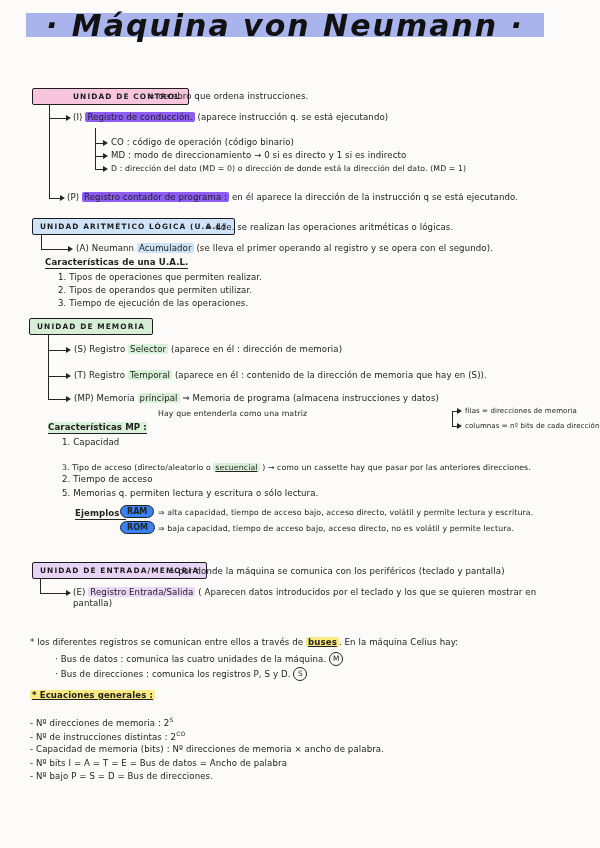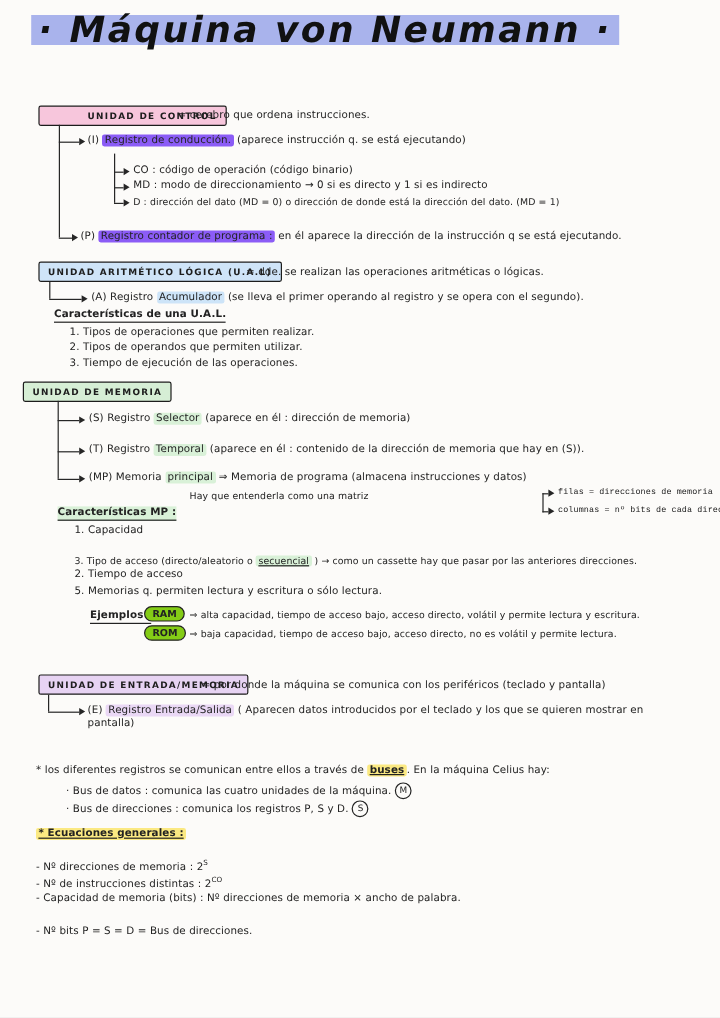--- a/index.html
+++ b/index.html
@@ -1,46 +1,46 @@
 <!DOCTYPE html>
 <html><head>
 <meta charset="utf-8">
 <style>
   html,body{margin:0;padding:0;background:#e9e9e9;}
   .page{position:relative;width:600px;height:848px;background:#fcfbf9;overflow:hidden;
         font-family:"DejaVu Sans", sans-serif;color:#222;}
   .t{position:absolute;font-size:8.6px;letter-spacing:.1px;line-height:1.3;white-space:nowrap;}
   .small{font-size:7.8px;}
-  .tiny{font-size:7px;font-family:Liberation Mono, monospace;}
+  .tiny{font-size:7px;}
   .wrapt{white-space:normal;}
   .title{position:absolute;left:26px;top:8px;font-size:30px;font-weight:bold;font-style:italic;
          letter-spacing:2px;color:#111;}
   .title .mark{background:linear-gradient(180deg,rgba(0,0,0,0) 14%,#a9b3ec 14%,#a9b3ec 84%,rgba(0,0,0,0) 84%);
-         padding:0 6px;border-radius:3px;}
+         padding:0 20px;border-radius:3px;}
   .boxlabel{position:absolute;font-size:7.4px;font-weight:bold;letter-spacing:1.1px;
             border:1.7px solid #1d1d1d;border-radius:2px;padding:3px 7px;color:#1d1d1d;}
   .box-pink{background:#f7c6dc;}
   .box-blue{background:#cfe4f8;}
   .box-green{background:#d6eed5;}
   .box-purple{background:#e7d3f3;}
   .vline{position:absolute;width:0;border-left:1.5px solid #262626;}
   .hline{position:absolute;height:0;border-top:1.5px solid #262626;}
   .arrow{position:absolute;width:0;height:0;border-left:5px solid #262626;
          border-top:3.2px solid transparent;border-bottom:3.2px solid transparent;}
   .hl{padding:0 2px;border-radius:2px;}
   .hl-pink{background:#8b5cf6;}
   .hl-blue{background:#cde4f8;}
   .hl-green{background:#d9f1d8;margin-top:12px;}
   .hl-purple{background:#ead8f5;}
   .hl-yellow{background:#fbe982;font-weight:bold;text-decoration:underline;}
   .underl{border-bottom:1.6px solid #222;font-weight:bold;padding-bottom:1px;}
   .badge{display:inline-block;border:1.2px solid #222;border-radius:50%;width:12px;height:12px;
          line-height:12px;text-align:center;font-size:7.4px;margin-left:3px;vertical-align:middle;}
   .pill{position:absolute;border:1.3px solid #222;border-radius:10px;padding:1px 6px;
-        font-size:8px;font-weight:bold;background:#84cc16;}
+        font-size:8px;font-weight:bold;background:#3b82f6;}
   sup{font-size:6px;}
 </style>
 </head>
 <body>
 
 <div class="page">
 
   <div class="title"><span class="mark">· Máquina von Neumann ·</span></div>
 
   <div class="boxlabel box-pink" style="left:32px;top:88px;padding-left:40px;">UNIDAD DE CONTROL</div>
@@ -66,28 +66,28 @@
   <div class="hline" style="left:49px;top:198px;width:11px;"></div>
   <div class="arrow" style="left:60px;top:194.8px;"></div>
   <div class="t" style="left:67px;top:192px;"><span>(P) </span><span class="hl hl-pink">Registro contador de programa :</span><span> en él aparece la dirección de la instrucción q se está ejecutando.</span></div>
 
   <div class="boxlabel box-blue" style="left:32px;top:218px;">UNIDAD ARITMÉTICO LÓGICA (U.A.L)</div>
   <div class="t" style="left:205px;top:222px;">= dde. se realizan las operaciones aritméticas o lógicas.</div>
 
   <div class="vline" style="left:41px;top:235px;height:14px;"></div>
   <div class="hline" style="left:41px;top:249px;width:27px;"></div>
   <div class="arrow" style="left:68px;top:245.8px;"></div>
-  <div class="t" style="left:76px;top:243px;"><span>(A) Registro </span><span class="hl hl-blue">Acumulador</span><span> (se lleva el primer operando al registro y se opera con el segundo).</span></div>
+  <div class="t" style="left:76px;top:243px;"><span>(A) Neumann </span><span class="hl hl-blue">Acumulador</span><span> (se lleva el primer operando al registro y se opera con el segundo).</span></div>
 
   <div class="t" style="left:45px;top:257px;"><span class="underl">Características de una U.A.L.</span></div>
   <div class="t" style="left:58px;top:272px;">1. Tipos de operaciones que permiten realizar.</div>
   <div class="t" style="left:58px;top:285px;">2. Tipos de operandos que permiten utilizar.</div>
   <div class="t" style="left:58px;top:298px;">3. Tiempo de ejecución de las operaciones.</div>
 
-  <div class="boxlabel box-green" style="left:19px;top:318px;">UNIDAD DE MEMORIA</div>
+  <div class="boxlabel box-green" style="left:29px;top:318px;">UNIDAD DE MEMORIA</div>
 
   <div class="vline" style="left:48px;top:334px;height:65px;"></div>
   <div class="hline" style="left:48px;top:350px;width:18px;"></div>
   <div class="arrow" style="left:66px;top:346.8px;"></div>
   <div class="t" style="left:74px;top:344px;"><span>(S) Registro </span><span class="hl hl-green">Selector</span><span> (aparece en él : dirección de memoria)</span></div>
 
   <div class="hline" style="left:48px;top:376px;width:18px;"></div>
   <div class="arrow" style="left:66px;top:372.8px;"></div>
   <div class="t" style="left:74px;top:370px;"><span>(T) Registro </span><span class="hl hl-green">Temporal</span><span> (aparece en él : contenido de la dirección de memoria que hay en (S)).</span></div>
 
@@ -125,15 +125,16 @@
   <div class="t wrapt" style="left:73px;top:587px;width:500px;"><span>(E) </span><span class="hl hl-purple">Registro Entrada/Salida</span><span> ( Aparecen datos introducidos por el teclado y los que se quieren mostrar en pantalla)</span></div>
 
   <div class="t" style="left:55px;top:652px;"><span>· Bus de datos : comunica las cuatro unidades de la máquina.</span><span class="badge">M</span></div>
   <div class="t" style="left:30px;top:637px;"><span>* los diferentes registros se comunican entre ellos a través de </span><span class="hl hl-yellow">buses</span><span>. En la máquina Celius hay:</span></div>
   <div class="t" style="left:55px;top:667px;"><span>· Bus de direcciones : comunica los registros  P, S y D.</span><span class="badge">S</span></div>
 
   <div class="t" style="left:30px;top:690px;"><span class="hl hl-yellow">* Ecuaciones generales :</span></div>
   <div class="t" style="left:30px;top:716px;"><span>- Nº direcciones de memoria : 2</span><sup>S</sup></div>
   <div class="t" style="left:30px;top:730px;"><span>- Nº de instrucciones distintas : 2</span><sup>CO</sup></div>
   <div class="t" style="left:30px;top:744px;">- Capacidad de memoria (bits) : Nº direcciones de memoria × ancho de palabra.</div>
-  <div class="t" style="left:30px;top:771px;">- Nº bits  P = S = D  =  Bus de direcciones.</div>
+  <div class="t" style="left:30px;top:758px;">- Nº bits  I = A = T = E  =  Bus de datos = Ancho de palabra</div>
+  <div class="t" style="left:30px;top:771px;">- Nº bajo  P = S = D  =  Bus de direcciones.</div>
 
 </div>
 
 </body></html>

